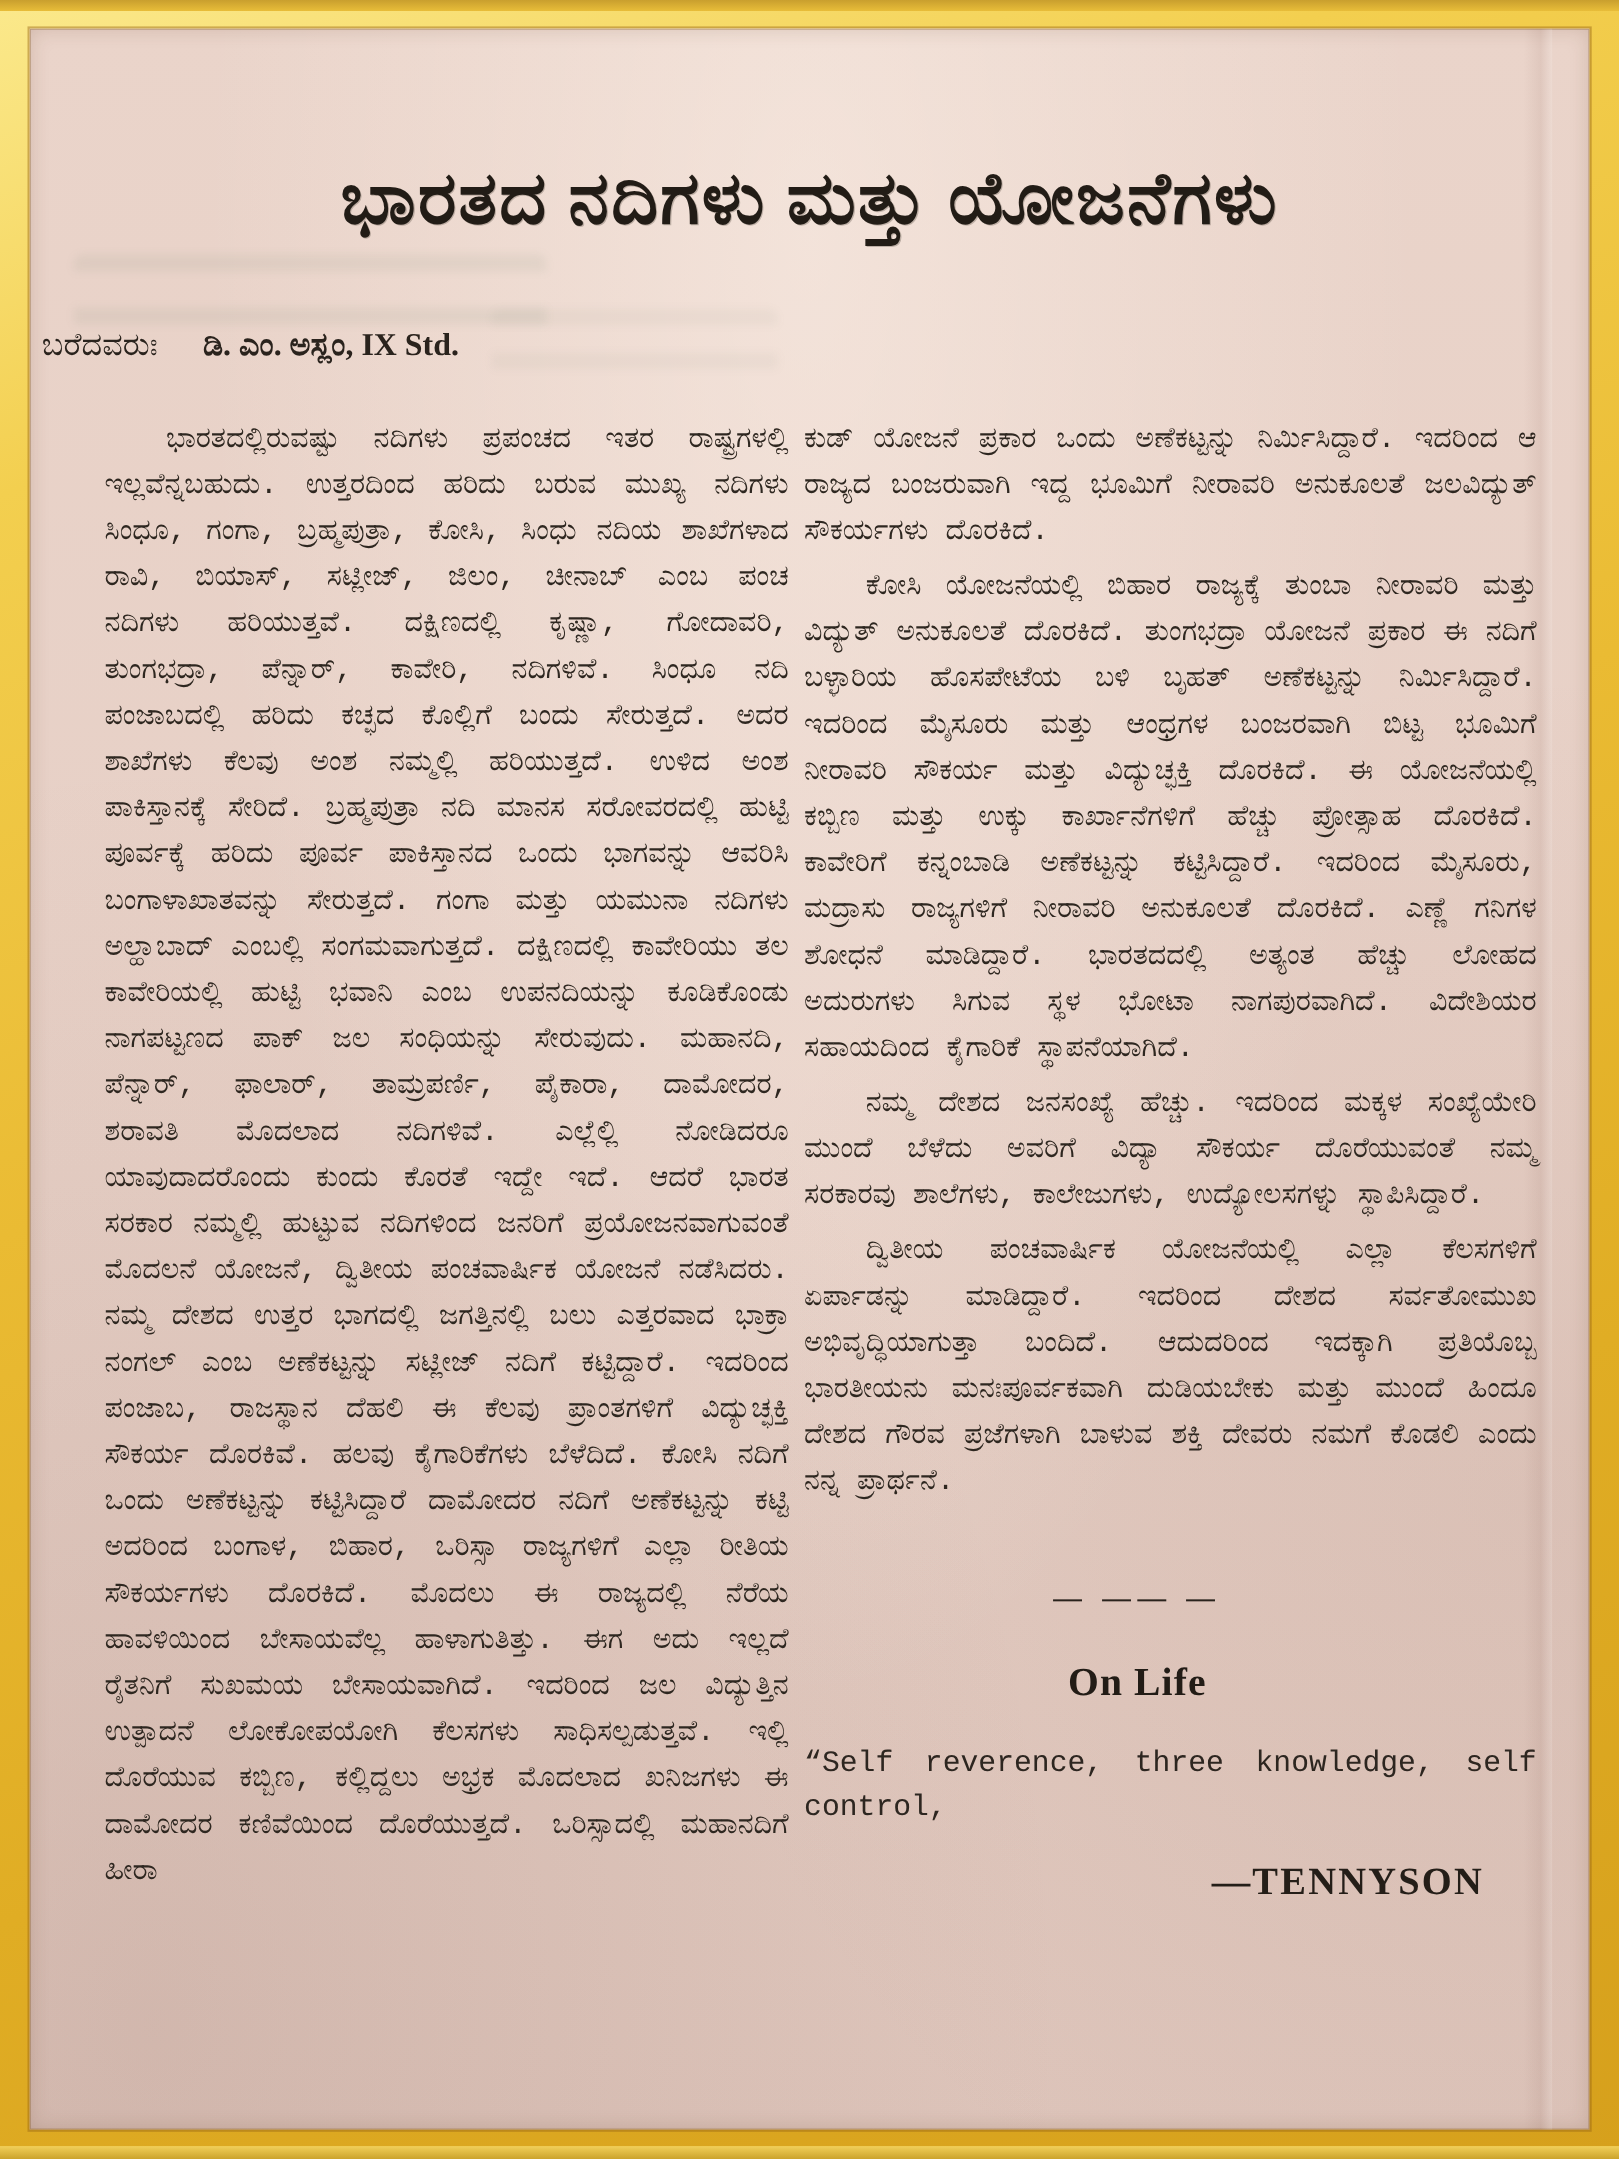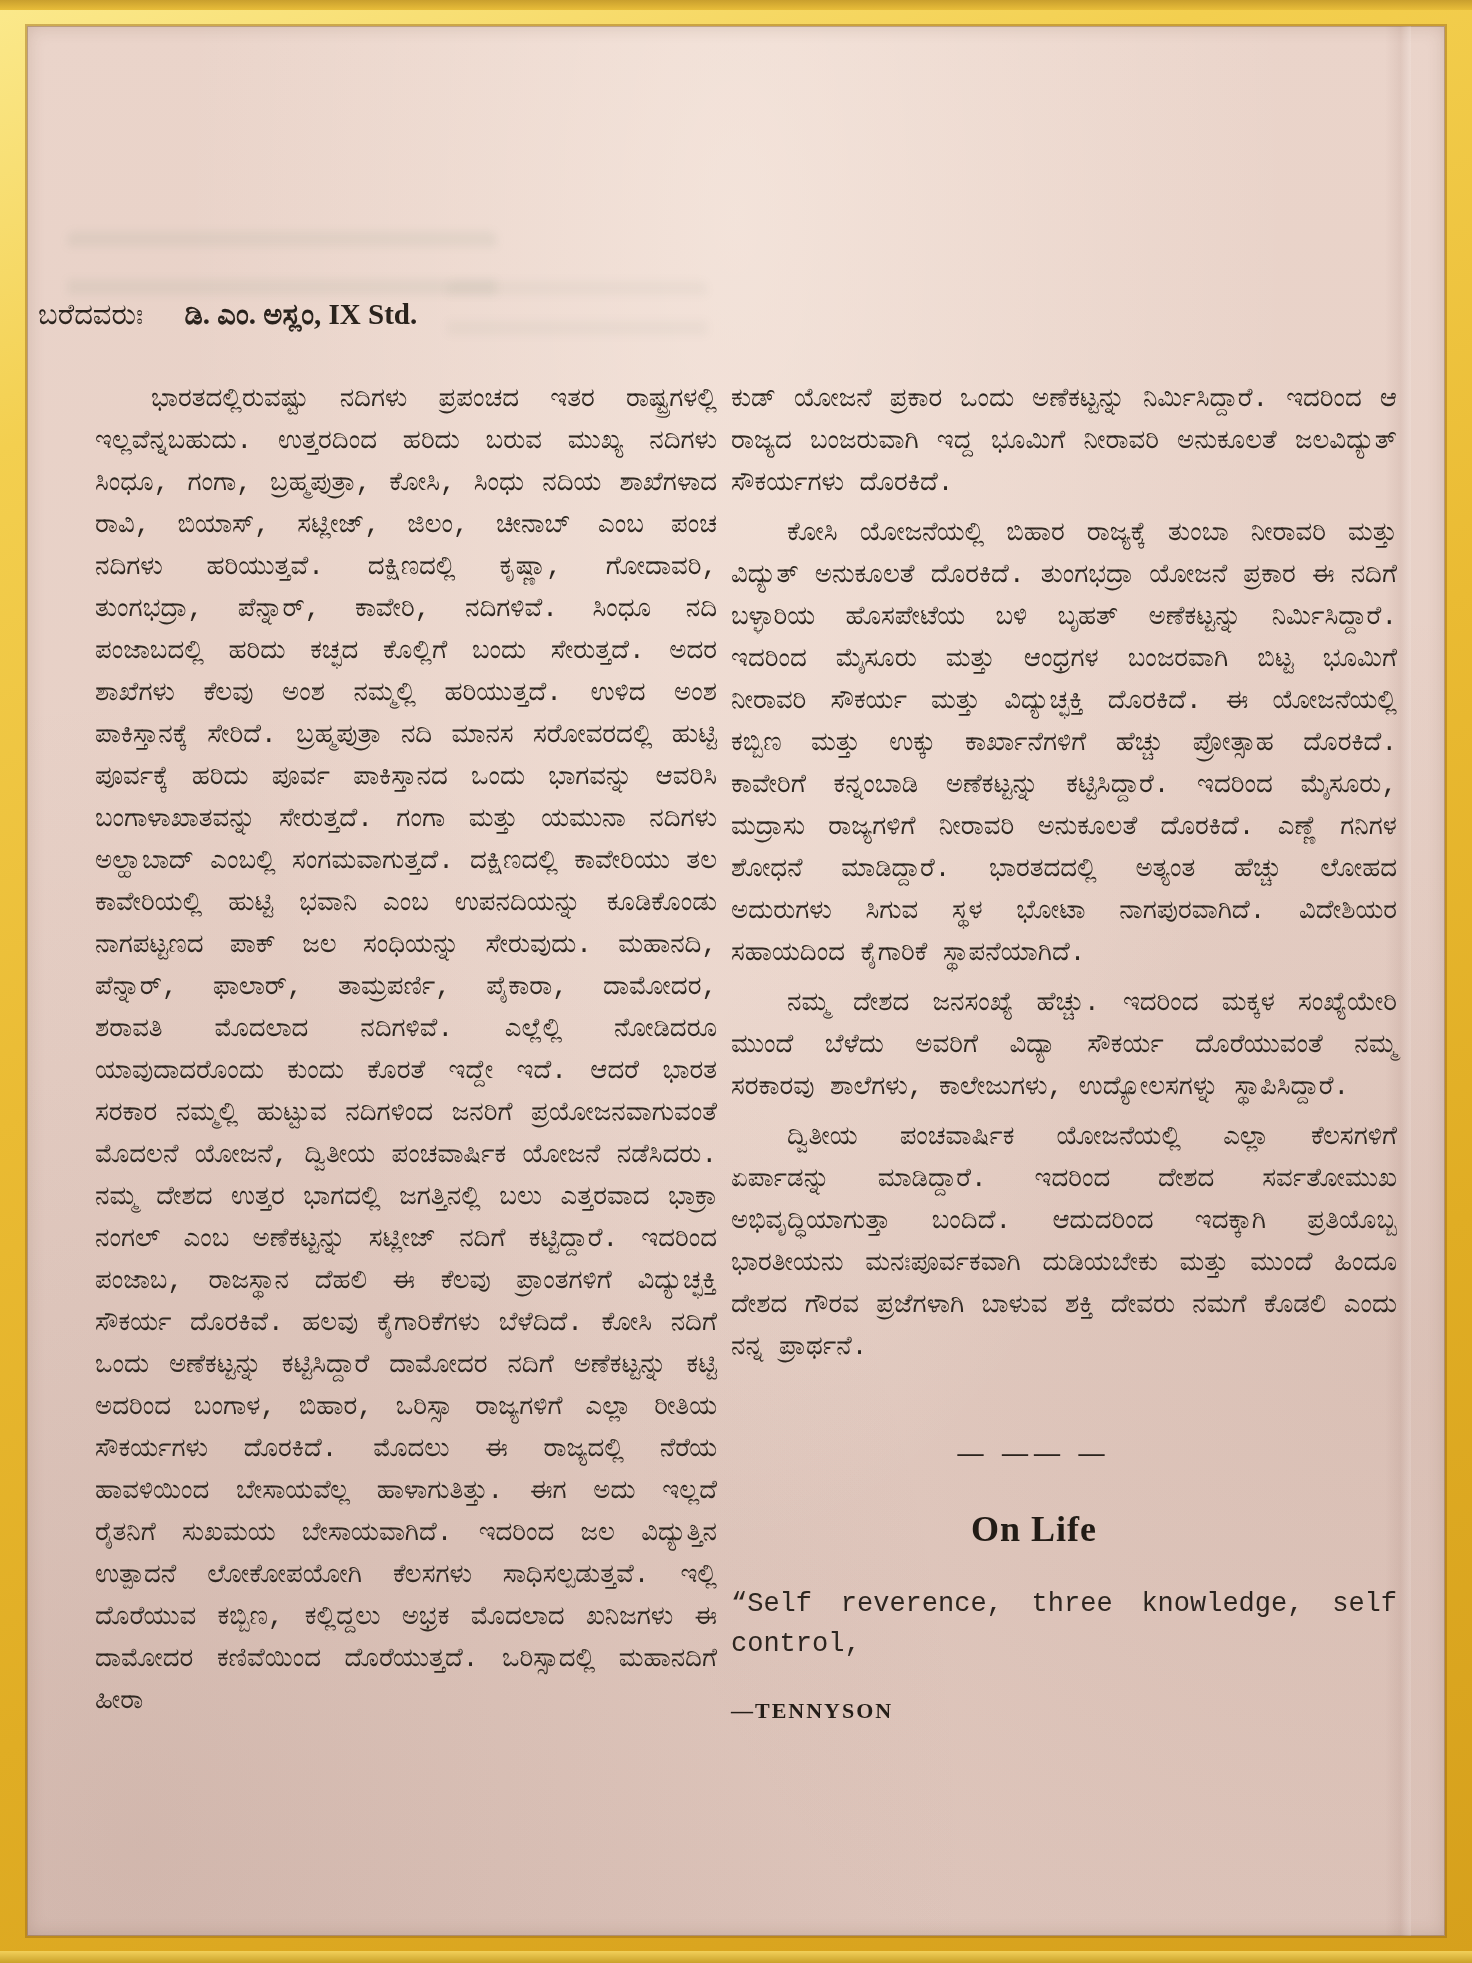--- a/index.html
+++ b/index.html
@@ -73,40 +73,41 @@
     text-align:center;font-size:26px;letter-spacing:6px;color:#2a231d;
     margin:0 60px 34px 0;font-weight:bold;
   }
   h2.onlife-heading{
     margin:0 60px 34px 0;text-align:center;
     font-size:36px;font-weight:bold;color:#221c16;letter-spacing:1px;
   }
   .quote{font-size:27px;line-height:40px;color:#2d2620;}
   .quote span{display:block;}
   .attribution{
-    margin:26px 48px 0 0;text-align:left;
-    font-size:22px;font-weight:bold;letter-spacing:2px;color:#241e18;
+    margin:26px 48px 0 0;text-align:right;
+    font-size:35px;font-weight:bold;letter-spacing:2px;color:#241e18;
   }
   
   .crease{
     position:absolute;top:0;bottom:0;right:34px;width:26px;
     background:linear-gradient(90deg, rgba(255,255,255,0), rgba(130,90,80,.10) 60%, rgba(255,255,255,.15));
     pointer-events:none;
   }
 </style>
 </head>
 <body>
 
 <div class="frame">
   <div class="paper">
     <div class="ghost"></div>
     <div class="ghost2"></div>
     <div class="crease"></div>
 
     <div class="content">
+      <h1 class="title">ಭಾರತದ ನದಿಗಳು ಮತ್ತು ಯೋಜನೆಗಳು</h1>
 
       <div class="byline">
         <span class="label">ಬರೆದವರುಃ</span>
         <span class="author">ಡಿ. ಎಂ. ಅಸ್ಲಂ, IX Std.</span>
       </div>
 
       <div class="cols">
         <div class="col left">
           <p class="indent">ಭಾರತದಲ್ಲಿರುವಷ್ಟು ನದಿಗಳು ಪ್ರಪಂಚದ ಇತರ ರಾಷ್ಟ್ರಗಳಲ್ಲಿ ಇಲ್ಲವೆನ್ನಬಹುದು. ಉತ್ತರದಿಂದ ಹರಿದು ಬರುವ ಮುಖ್ಯ ನದಿಗಳು ಸಿಂಧೂ, ಗಂಗಾ, ಬ್ರಹ್ಮಪುತ್ರಾ, ಕೋಸಿ, ಸಿಂಧು ನದಿಯ ಶಾಖೆಗಳಾದ ರಾವಿ, ಬಿಯಾಸ್, ಸಟ್ಲೀಜ್, ಜಿಲಂ, ಚೀನಾಬ್ ಎಂಬ ಪಂಚ ನದಿಗಳು ಹರಿಯುತ್ತವೆ. ದಕ್ಷಿಣದಲ್ಲಿ ಕೃಷ್ಣಾ, ಗೋದಾವರಿ, ತುಂಗಭದ್ರಾ, ಪೆನ್ನಾರ್, ಕಾವೇರಿ, ನದಿಗಳಿವೆ. ಸಿಂಧೂ ನದಿ ಪಂಜಾಬದಲ್ಲಿ ಹರಿದು ಕಚ್ಛದ ಕೊಲ್ಲಿಗೆ ಬಂದು ಸೇರುತ್ತದೆ. ಅದರ ಶಾಖೆಗಳು ಕೆಲವು ಅಂಶ ನಮ್ಮಲ್ಲಿ ಹರಿಯುತ್ತದೆ. ಉಳಿದ ಅಂಶ ಪಾಕಿಸ್ತಾನಕ್ಕೆ ಸೇರಿದೆ. ಬ್ರಹ್ಮಪುತ್ರಾ ನದಿ ಮಾನಸ ಸರೋವರದಲ್ಲಿ ಹುಟ್ಟಿ ಪೂರ್ವಕ್ಕೆ ಹರಿದು ಪೂರ್ವ ಪಾಕಿಸ್ತಾನದ ಒಂದು ಭಾಗವನ್ನು ಆವರಿಸಿ ಬಂಗಾಳಾಖಾತವನ್ನು ಸೇರುತ್ತದೆ. ಗಂಗಾ ಮತ್ತು ಯಮುನಾ ನದಿಗಳು ಅಲ್ಹಾಬಾದ್ ಎಂಬಲ್ಲಿ ಸಂಗಮವಾಗುತ್ತದೆ. ದಕ್ಷಿಣದಲ್ಲಿ ಕಾವೇರಿಯು ತಲ ಕಾವೇರಿಯಲ್ಲಿ ಹುಟ್ಟಿ ಭವಾನಿ ಎಂಬ ಉಪನದಿಯನ್ನು ಕೂಡಿಕೊಂಡು ನಾಗಪಟ್ಟಣದ ಪಾಕ್ ಜಲ ಸಂಧಿಯನ್ನು ಸೇರುವುದು. ಮಹಾನದಿ, ಪೆನ್ನಾರ್, ಫಾಲಾರ್, ತಾಮ್ರಪರ್ಣಿ, ಪೈಕಾರಾ, ದಾಮೋದರ, ಶರಾವತಿ ಮೊದಲಾದ ನದಿಗಳಿವೆ. ಎಲ್ಲೆಲ್ಲಿ ನೋಡಿದರೂ ಯಾವುದಾದರೊಂದು ಕುಂದು ಕೊರತೆ ಇದ್ದೇ ಇದೆ. ಆದರೆ ಭಾರತ ಸರಕಾರ ನಮ್ಮಲ್ಲಿ ಹುಟ್ಟುವ ನದಿಗಳಿಂದ ಜನರಿಗೆ ಪ್ರಯೋಜನವಾಗುವಂತೆ ಮೊದಲನೆ ಯೋಜನೆ, ದ್ವಿತೀಯ ಪಂಚವಾರ್ಷಿಕ ಯೋಜನೆ ನಡೆಸಿದರು. ನಮ್ಮ ದೇಶದ ಉತ್ತರ ಭಾಗದಲ್ಲಿ ಜಗತ್ತಿನಲ್ಲಿ ಬಲು ಎತ್ತರವಾದ ಭಾಕ್ರಾ ನಂಗಲ್ ಎಂಬ ಅಣೆಕಟ್ಟನ್ನು ಸಟ್ಲೀಜ್ ನದಿಗೆ ಕಟ್ಟಿದ್ದಾರೆ. ಇದರಿಂದ ಪಂಜಾಬ, ರಾಜಸ್ಥಾನ ದೆಹಲಿ ಈ ಕೆಲವು ಪ್ರಾಂತಗಳಿಗೆ ವಿದ್ಯುಚ್ಛಕ್ತಿ ಸೌಕರ್ಯ ದೊರಕಿವೆ. ಹಲವು ಕೈಗಾರಿಕೆಗಳು ಬೆಳೆದಿದೆ. ಕೋಸಿ ನದಿಗೆ ಒಂದು ಅಣೆಕಟ್ಟನ್ನು ಕಟ್ಟಿಸಿದ್ದಾರೆ ದಾಮೋದರ ನದಿಗೆ ಅಣೆಕಟ್ಟನ್ನು ಕಟ್ಟಿ ಅದರಿಂದ ಬಂಗಾಳ, ಬಿಹಾರ, ಒರಿಸ್ಸಾ ರಾಜ್ಯಗಳಿಗೆ ಎಲ್ಲಾ ರೀತಿಯ ಸೌಕರ್ಯಗಳು ದೊರಕಿದೆ. ಮೊದಲು ಈ ರಾಜ್ಯದಲ್ಲಿ ನೆರೆಯ ಹಾವಳಿಯಿಂದ ಬೇಸಾಯವೆಲ್ಲ ಹಾಳಾಗುತಿತ್ತು. ಈಗ ಅದು ಇಲ್ಲದೆ ರೈತನಿಗೆ ಸುಖಮಯ ಬೇಸಾಯವಾಗಿದೆ. ಇದರಿಂದ ಜಲ ವಿದ್ಯುತ್ತಿನ ಉತ್ಪಾದನೆ ಲೋಕೋಪಯೋಗಿ ಕೆಲಸಗಳು ಸಾಧಿಸಲ್ಪಡುತ್ತವೆ. ಇಲ್ಲಿ ದೊರೆಯುವ ಕಬ್ಬಿಣ, ಕಲ್ಲಿದ್ದಲು ಅಭ್ರಕ ಮೊದಲಾದ ಖನಿಜಗಳು ಈ ದಾಮೋದರ ಕಣಿವೆಯಿಂದ ದೊರೆಯುತ್ತದೆ. ಒರಿಸ್ಸಾದಲ್ಲಿ ಮಹಾನದಿಗೆ ಹೀರಾ</p>
         </div>

